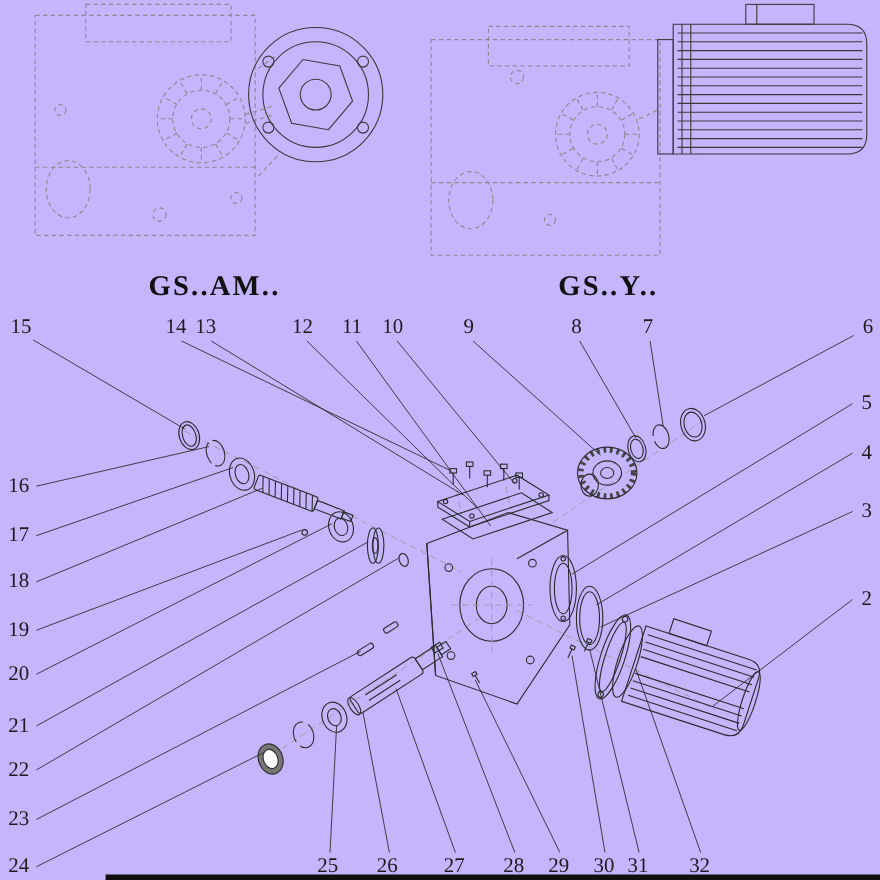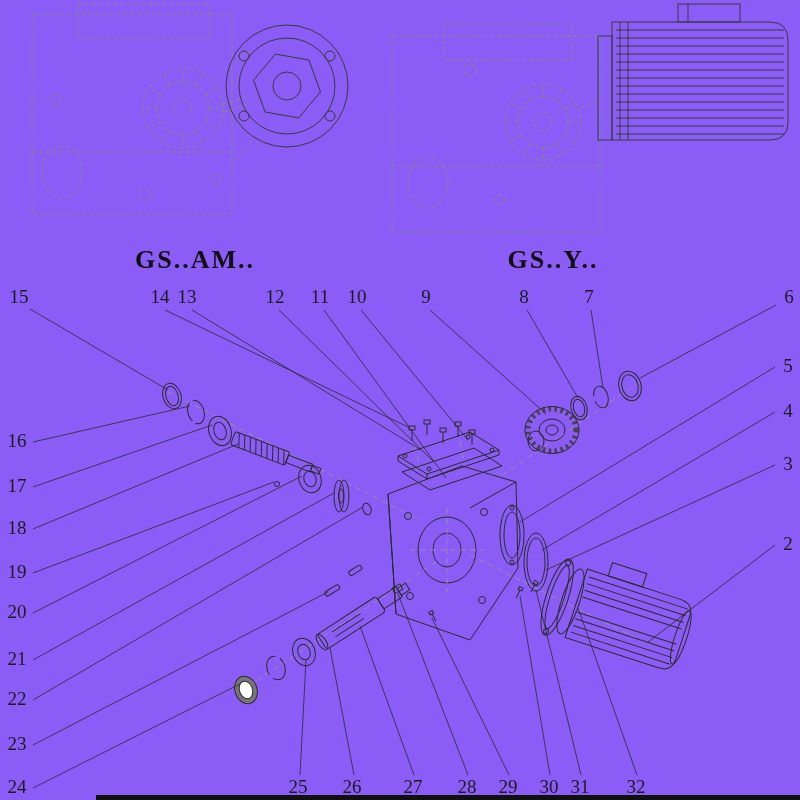--- a/index.html
+++ b/index.html
@@ -1,16 +1,16 @@
 <!DOCTYPE html>
 <html><head>
 <meta charset="utf-8">
 <style>
   html,body{margin:0;padding:0;background:#fff;}
-  .page{position:relative;width:800px;height:800px;background:#8b5cf6;overflow:hidden;}
+  .page{position:relative;width:800px;height:800px;background:#c4b5fd;overflow:hidden;}
   svg{position:absolute;left:0;top:0;}
   .callout{font-family:"Liberation Serif",serif;font-size:19px;fill:#1c1c1c;}
   .variant-label{font-family:"Liberation Serif",serif;font-size:26px;font-weight:bold;letter-spacing:2px;fill:#111;}
   .ghost{stroke:#8a8a8a;stroke-width:1;fill:none;stroke-dasharray:4 3;}
   .solid{stroke:#3a3a3a;stroke-width:1;fill:none;}
   .part{stroke:#2b2b2b;stroke-width:1;fill:none;}
   .leader{stroke:#2b2b2b;stroke-width:0.8;}
   .axis{stroke:#9a9a9a;stroke-width:0.8;fill:none;stroke-dasharray:6 4;}
   .teeth{stroke:#444;stroke-width:5;fill:none;stroke-dasharray:2.5 3.5;}
 </style>

